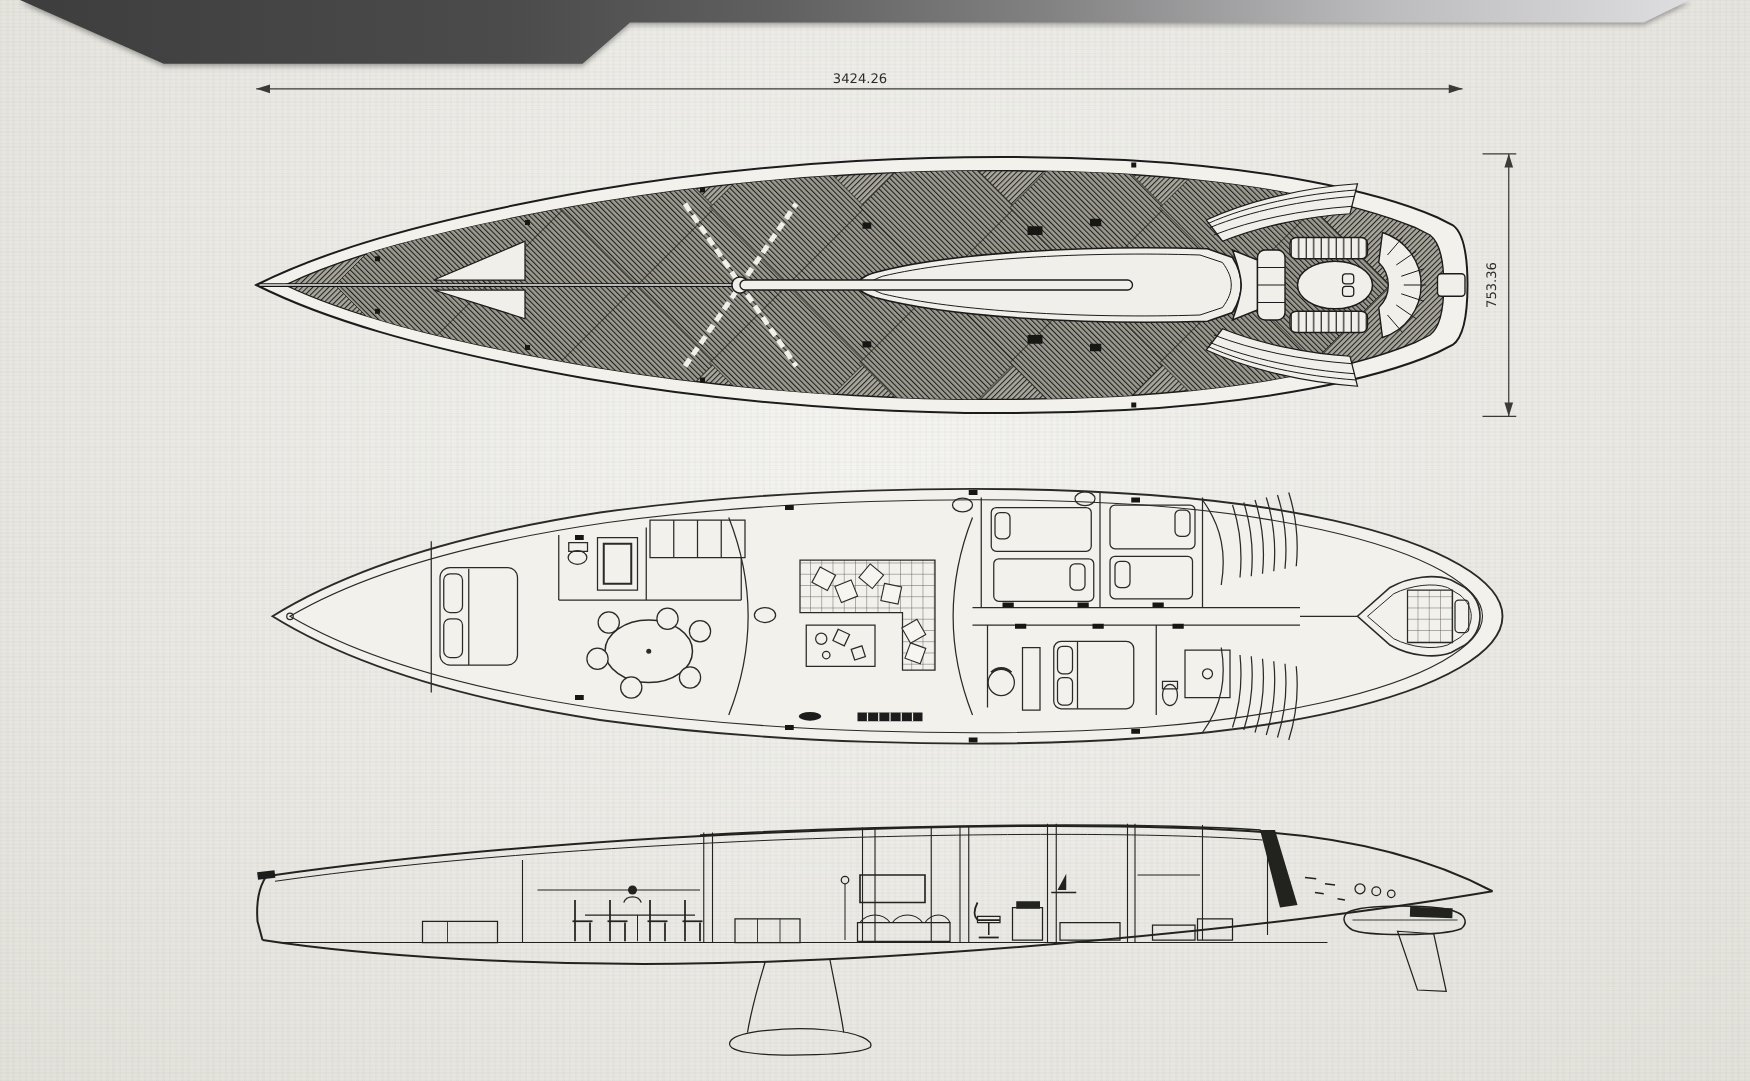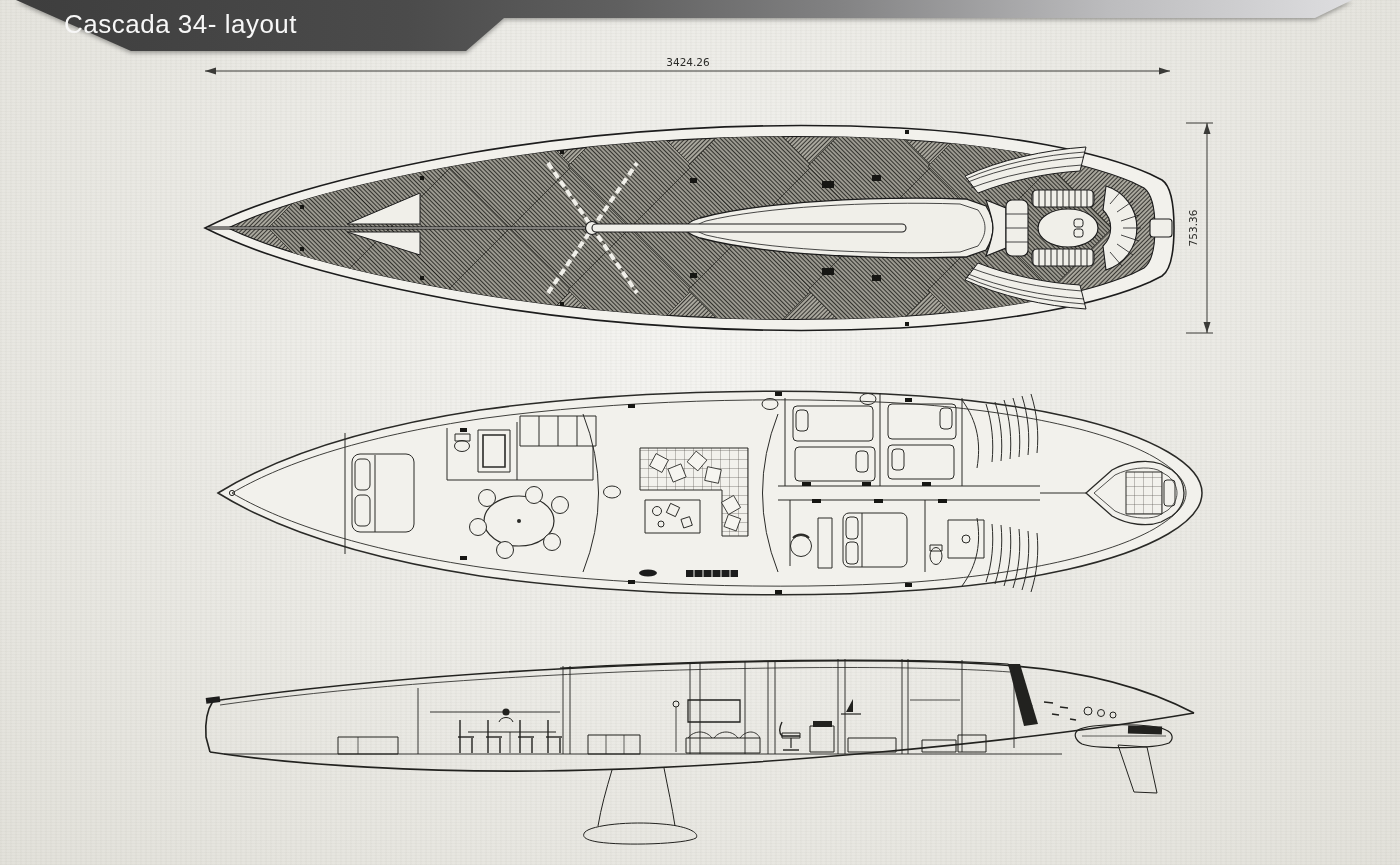--- a/index.html
+++ b/index.html
@@ -33,21 +33,20 @@
         <stop offset="0" stop-color="#3d3d3d"></stop>
         <stop offset="0.30" stop-color="#4b4b4b"></stop>
         <stop offset="0.46" stop-color="#606060"></stop>
         <stop offset="0.62" stop-color="#828283"></stop>
         <stop offset="0.82" stop-color="#bcbcbe"></stop>
         <stop offset="1" stop-color="#dedee0"></stop>
       </linearGradient>
     </defs>
     <polygon points="0,0 1352,0 1315,18 504,18 466,51 131,51 16,0" fill="url(#bannerGrad)"></polygon>
   </svg>
-  <div class="slide-title">Cascada 34- layout</div>
 
   <svg class="drawing" width="1400" height="865" viewBox="0 0 1400 865">
     <defs>
       <pattern id="teak" width="3" height="3" patternUnits="userSpaceOnUse" patternTransform="rotate(45)">
         <rect width="3" height="3" fill="#a9a79d"></rect>
         <line x1="0" y1="0" x2="0" y2="3" stroke="#23231f" stroke-width="1.7"></line>
       </pattern>
       <pattern id="teak2" width="3" height="3" patternUnits="userSpaceOnUse" patternTransform="rotate(-45)">
         <rect width="3" height="3" fill="#9b9990"></rect>
         <line x1="0" y1="0" x2="0" y2="3" stroke="#1f1f1b" stroke-width="1.7"></line>

